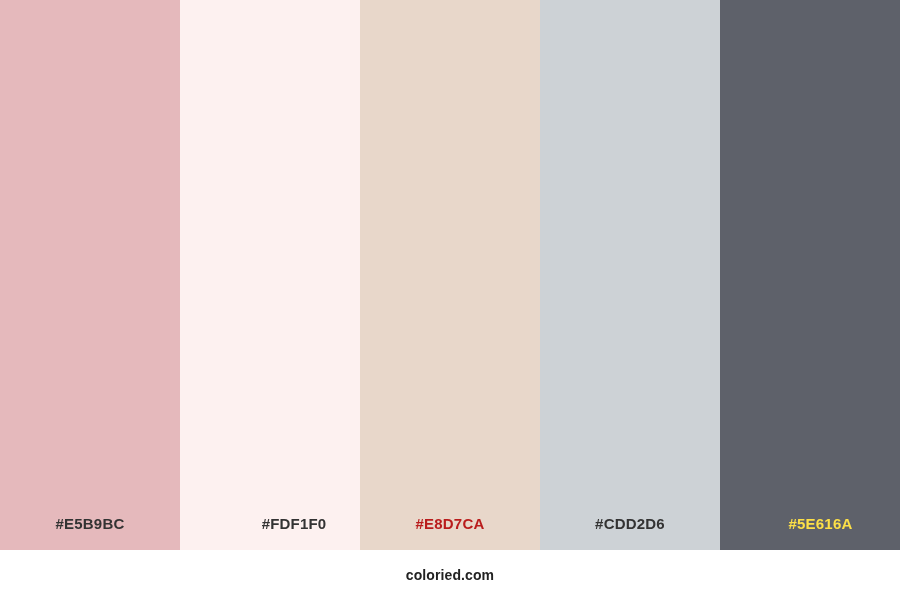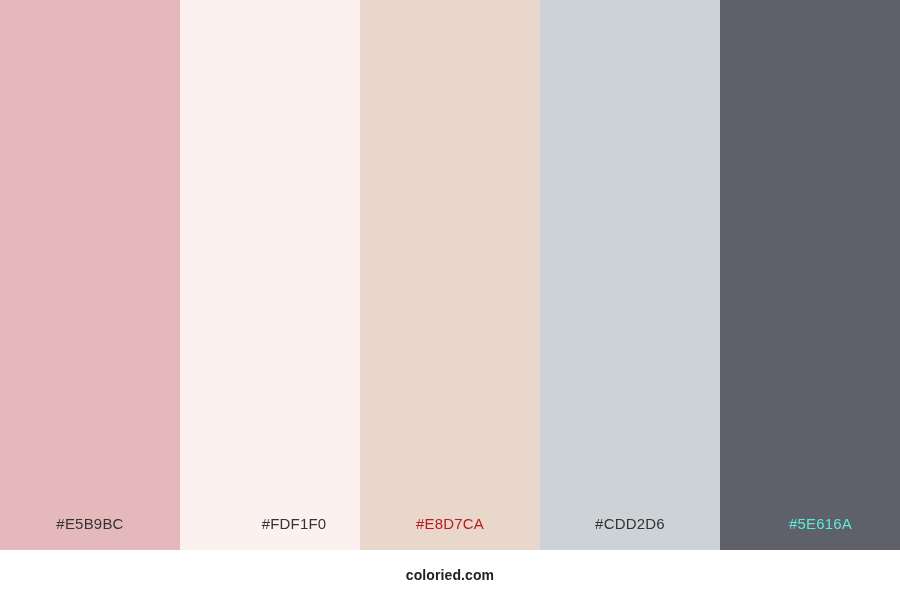--- a/index.html
+++ b/index.html
@@ -34,21 +34,21 @@
     position: relative;
     display: flex;
     align-items: flex-end;
     justify-content: center;
   }
   .swatch-label {
     display: block;
     width: 100%;
     text-align: center;
     font-size: 15px;
-    font-weight: 400;
+    font-weight: 700;
     letter-spacing: 0.2px;
     line-height: 1;
     padding-bottom: 19px;
     white-space: nowrap;
   }
   #footer-bar {
     position: absolute;
     left: 0;
     top: 550px;
     width: 900px;
@@ -95,21 +95,21 @@
 
     <div class="swatch" style="background-color: rgb(232, 215, 202);">
       <span class="swatch-label" style="color: #b91c1c;">#E8D7CA</span>
     </div>
 
     <div class="swatch" style="background-color: rgb(205, 210, 214);">
       <span class="swatch-label" style="color: rgb(51, 51, 51);">#CDD2D6</span>
     </div>
 
     <div class="swatch" style="background-color: rgb(94, 97, 106);">
-      <span class="swatch-label" style="color: #5eead4; margin-left: 21px;">#5E616A</span>
+      <span class="swatch-label" style="color: #fde047; margin-left: 21px;">#5E616A</span>
     </div>
 
   </div>
 
   <div id="corner-watermark" style="color: rgb(253, 254, 253);">coloried.com</div>
 
   <div id="footer-bar">
     <span id="footer-brand" style="color: rgb(34, 34, 34);">coloried.com</span>
   </div>
 

